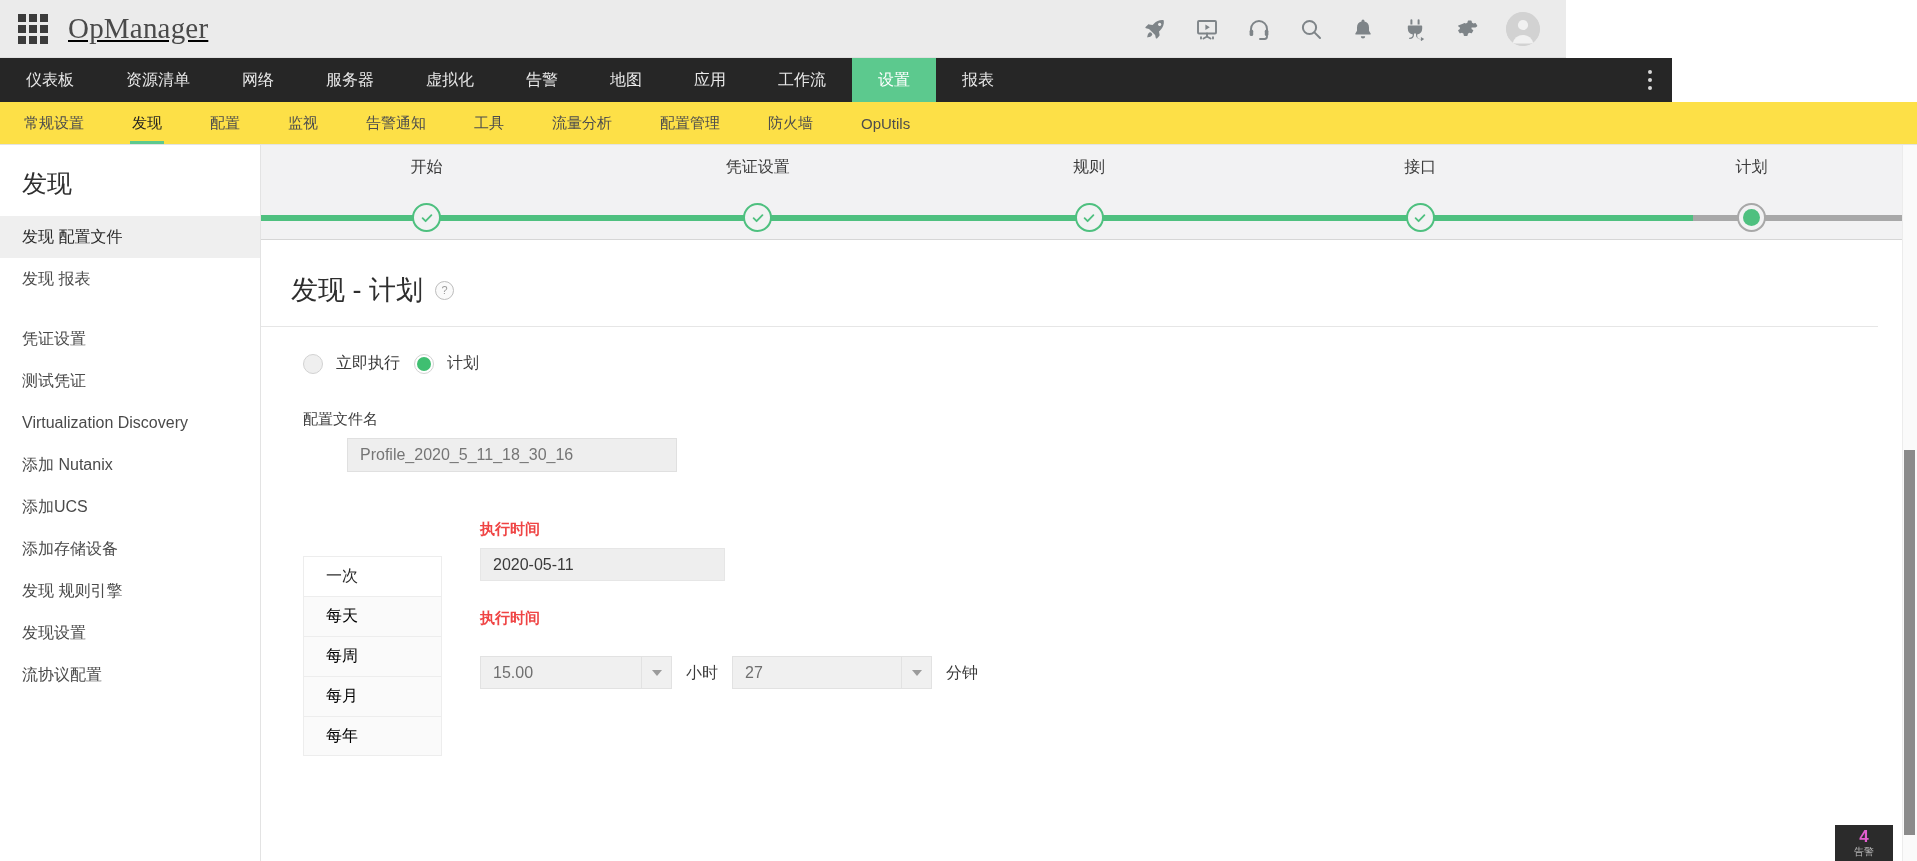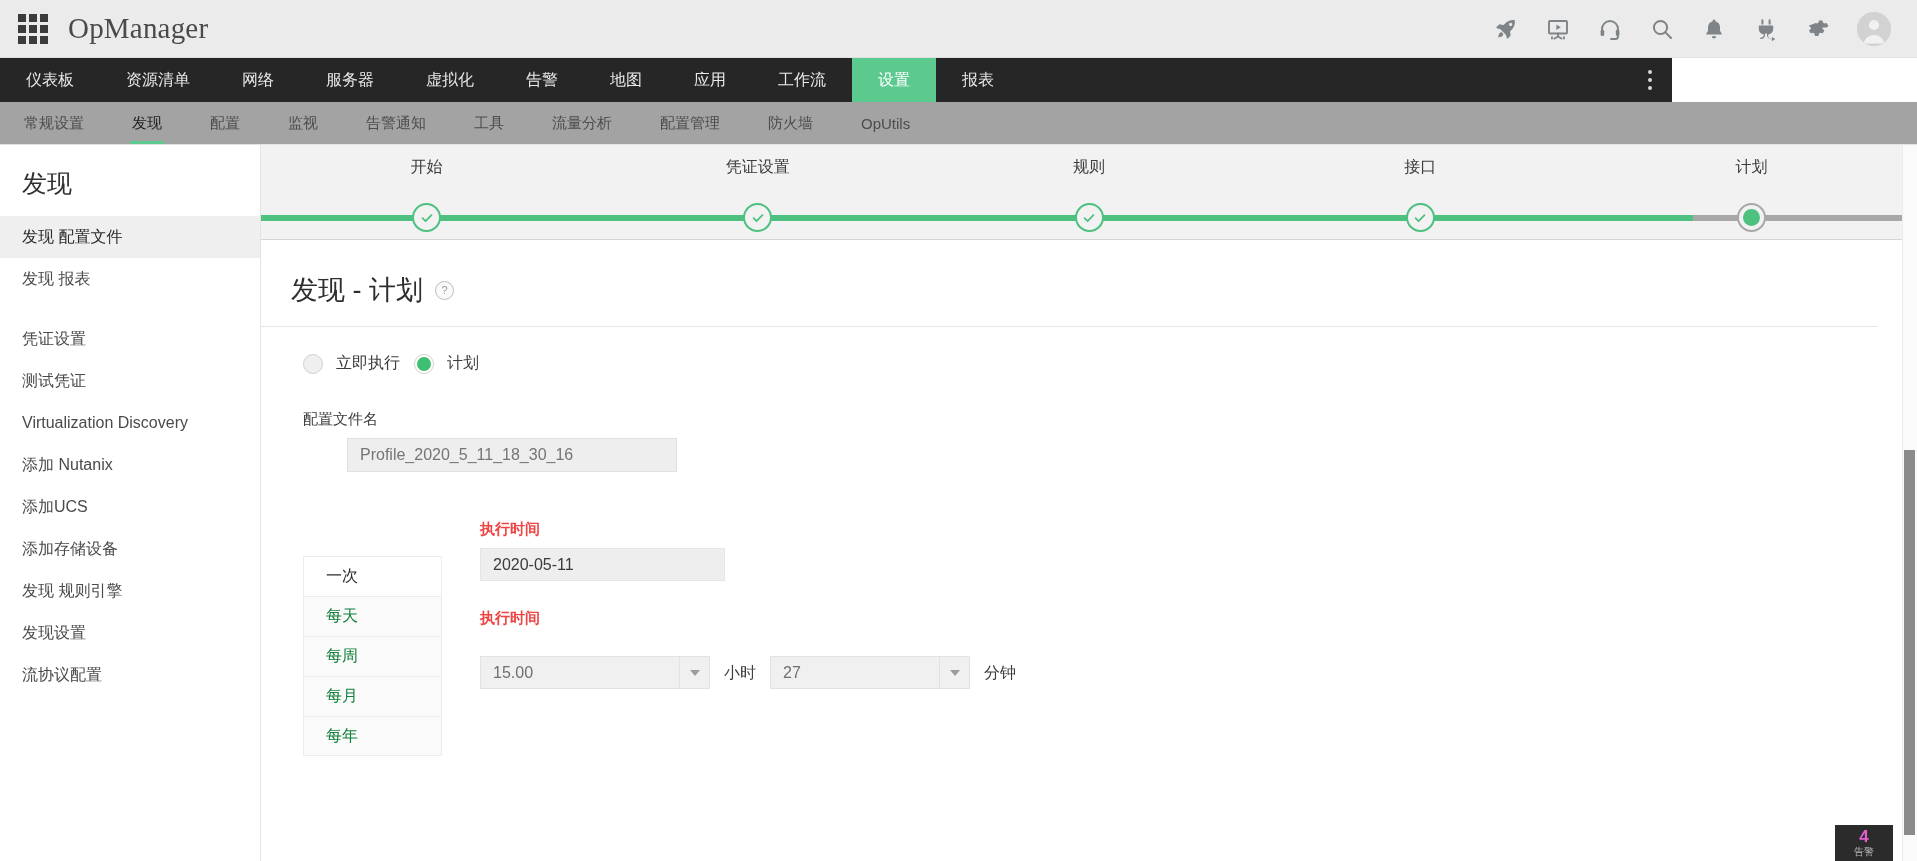--- a/index.html
+++ b/index.html
@@ -6,24 +6,24 @@
   html, body {
     width: 1917px; height: 861px;
     font-family: "Liberation Sans", "DejaVu Sans", sans-serif;
     background: #ffffff;
     overflow: hidden;
   }
 
   
   .topbar {
     position: absolute; top: 0; left: 0;
-    width: 1917px; height: 58px;
+    width: 1566px; height: 58px;
     background: #ebebeb;
     border-bottom: 1px solid #e0e0e0;
-    display: flex; align-items: center;
+    display: flex; align-items: center; text-decoration: underline;
   }
   .waffle {
     margin-left: 16px; width: 34px; height: 34px;
     display: grid; grid-template-columns: repeat(3, 8px);
     grid-template-rows: repeat(3, 8px); gap: 3px;
     align-content: center; justify-content: center;
     cursor: pointer;
   }
   .waffle i { display: block; width: 8px; height: 8px; background: #3b3b3b; }
   .brand {
@@ -61,21 +61,21 @@
   .kebab {
     margin-left: auto; width: 44px; display: flex; flex-direction: column;
     align-items: center; justify-content: center; gap: 4px; cursor: pointer;
   }
   .kebab span { width: 4px; height: 4px; border-radius: 50%; background: #d8d8d8; display:block; }
 
   
   .subnav {
     position: absolute; top: 102px; left: 0;
     width: 1917px; height: 43px;
-    background: #a3a3a3;
+    background: #fde047;
     border-bottom: 1px solid #e3e3e3;
     display: flex; align-items: stretch;
   }
   .subnav .sub-item {
     display: flex; align-items: center; justify-content: center;
     padding: 0 24px; color: #4d4d4d; font-size: 15px;
     cursor: pointer; position: relative; white-space: nowrap;
   }
   .subnav .sub-item.active { color: #1f1f1f; }
   .subnav .sub-item.active::after {
@@ -175,21 +175,21 @@
     font-size: 16px; color: #8d8d8d; line-height: 32px;
     font-family: "Liberation Sans", sans-serif;
     margin-left: 44px;
   }
 
   
   .sched-wrap { display: flex; padding: 48px 0 0 12px; }
   .freq-list { width: 139px; padding-top: 36px; }
   .freq-item {
     height: 40px; display: flex; align-items: center;
-    padding-left: 22px; font-size: 16px; color: #15803d;
+    padding-left: 22px; font-size: 16px; color: #000000;
     background: #fafafa; border: 1px solid #ededed; border-bottom: none;
     cursor: pointer; white-space: nowrap;
   }
   .freq-item:last-child { border-bottom: 1px solid #ededed; }
   .freq-item.active { background: #ffffff; color: #2b2b2b; }
 
   .sched-fields { padding-left: 38px; }
   .when-label { font-size: 15px; color: #ef4444; margin-bottom: 9px; white-space: nowrap; font-weight: bold; }
   .date-input {
     width: 245px; height: 33px; background: #eeeeee;
@@ -204,21 +204,21 @@
   .sel .val { font-size: 16px; color: #6f6f6f; padding: 0 12px; line-height: 31px; }
   .sel .caret {
     margin-left: auto; width: 30px; height: 31px;
     display: flex; align-items: center; justify-content: center;
     border-left: 1px solid #e2e2e2;
   }
   .sel .caret::after {
     content: ""; border-left: 5px solid transparent; border-right: 5px solid transparent;
     border-top: 6px solid #9b9b9b; display: block;
   }
-  .sel-hour { width: 230px; }
+  .sel-hour { width: 192px; }
   .sel-min { width: 200px; }
   .unit {
     font-size: 16px; color: #3c3c3c; padding: 0 14px;
     white-space: nowrap; line-height: 33px;
   }
 
   
   .vscroll-track {
     position: absolute; right: 0; top: 145px; width: 15px; height: 716px;
     background: #fafafa; border-left: 1px solid #ececec;

